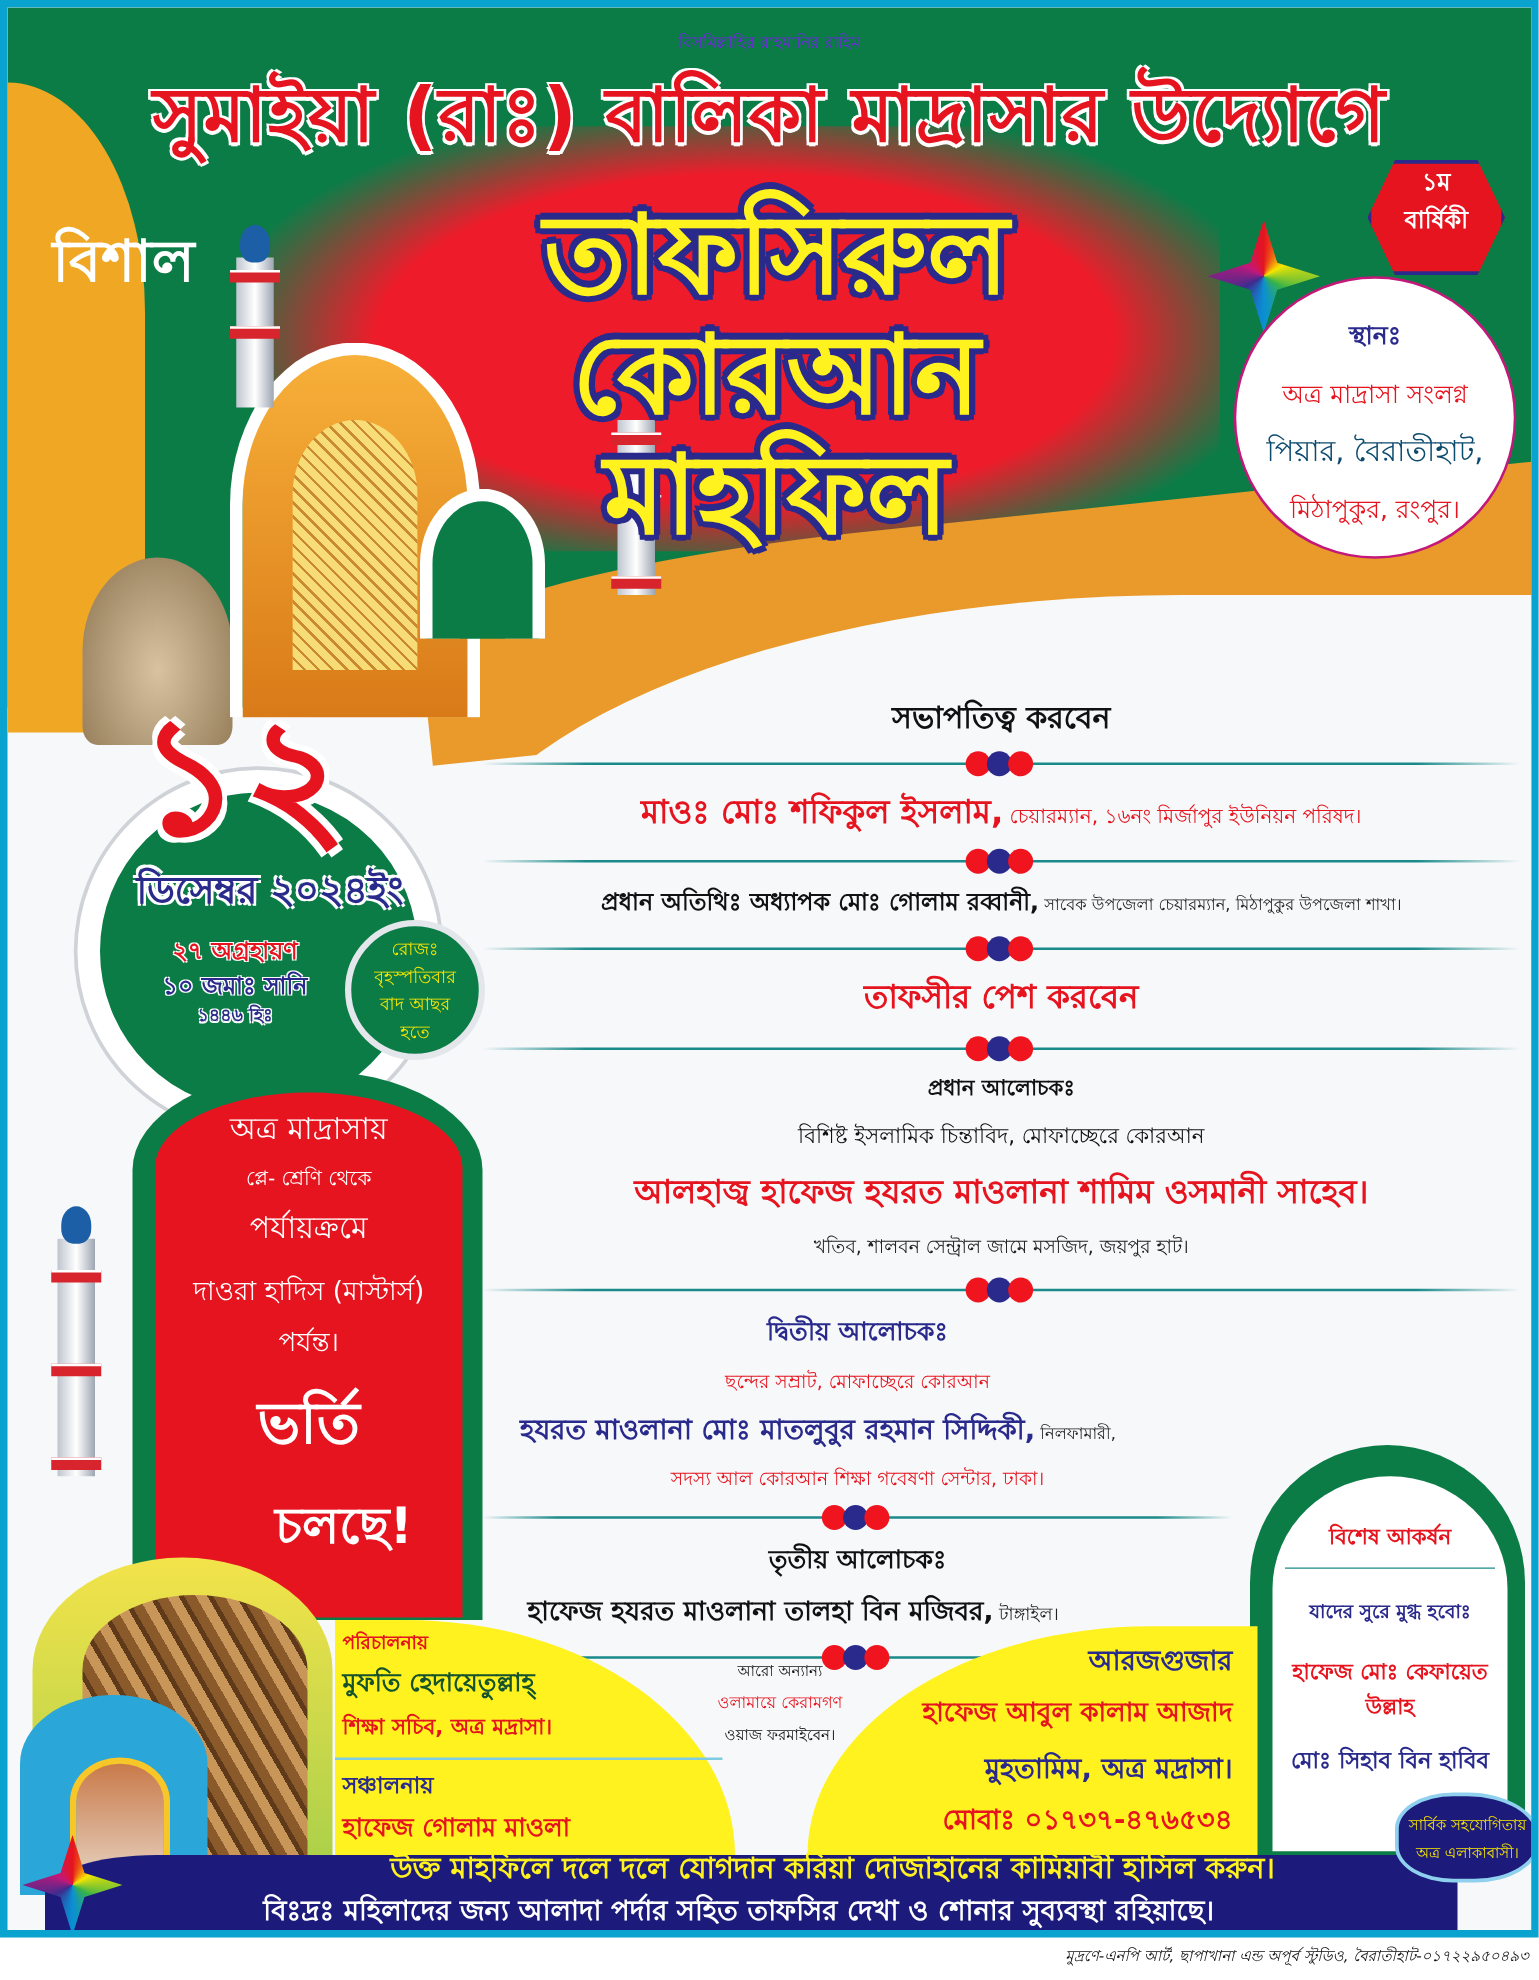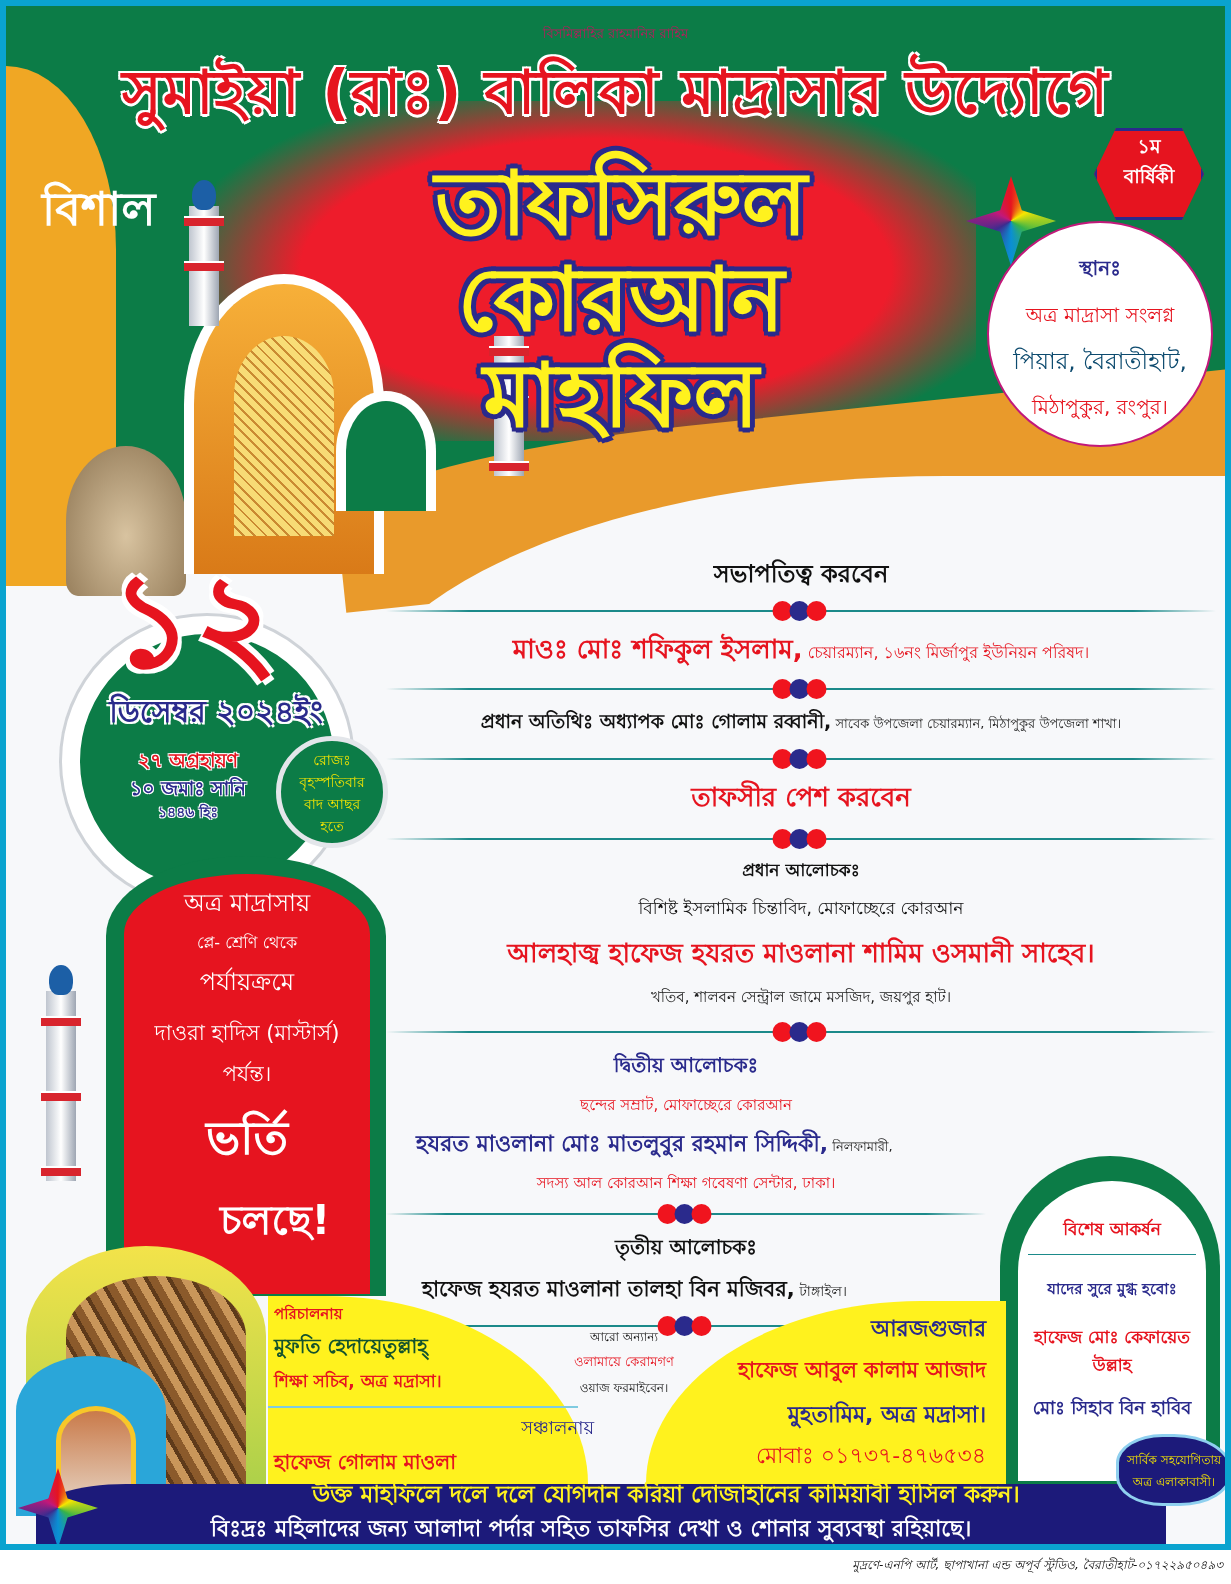--- a/index.html
+++ b/index.html
@@ -12,21 +12,21 @@
   
   .top-green { position: absolute; left: 0; top: 0; width: 1219px; height: 560px; background: #0c7c47; }
   .orange-arch { position: absolute; left: 0; top: 62px; width: 110px; height: 520px; background: #f0a724; border-top-right-radius: 120px 200px; top: 65px; }
   .orange-arch { top: 60px; left: 0; }
   .orange-swoosh { position: absolute; left: 330px; top: 410px; width: 900px; height: 150px; background: #e99a2b; transform: rotate(-6deg); border-radius: 40% 0 0 0; }
   .white-curve { position: absolute; left: 340px; top: 470px; width: 1000px; height: 260px; background: #f7f8fa; border-top-left-radius: 60% 100%; }
 
   .red-glow { position: absolute; left: 210px; top: 95px; width: 760px; height: 340px;
     background: radial-gradient(ellipse at center, #ee1c2b 0%, #ee1c2b 55%, rgba(238,28,43,0.0) 80%); }
 
-  .bismillah { position: absolute; top: 18px; left: 0; width: 1219px; text-align: center; color: #be185d; font-size: 13px; }
+  .bismillah { position: absolute; top: 18px; left: 0; width: 1219px; text-align: center; color: #6d28d9; font-size: 13px; }
   .org-title { position: absolute; top: 40px; left: 0; width: 1219px; text-align: center; color: #e6141f; font-size: 60px; font-weight: bold;
     text-shadow: -2px -2px 0 #fff, 2px -2px 0 #fff, -2px 2px 0 #fff, 2px 2px 0 #fff, 0 3px 0 #fff; letter-spacing: 1px; }
   .bishal { position: absolute; left: 36px; top: 168px; color: #ffffff; font-size: 46px; font-weight: bold; }
 
   .main-title { position: absolute; left: 245px; top: 150px; width: 740px; text-align: center; }
   .main-title .line { display: block; color: #fff21e; font-size: 88px; font-weight: bold; line-height: 96px;
     text-shadow: -4px -4px 0 #2a2a8c, 4px -4px 0 #2a2a8c, -4px 4px 0 #2a2a8c, 4px 4px 0 #2a2a8c, 0 5px 0 #2a2a8c, 5px 0 0 #2a2a8c, -5px 0 0 #2a2a8c, 0 -5px 0 #2a2a8c; }
 
   .anniv { position: absolute; left: 1088px; top: 122px; width: 110px; height: 92px; background: #e6141f; clip-path: polygon(20% 0, 80% 0, 100% 50%, 80% 100%, 20% 100%, 0 50%); border: 3px solid #2a2a8c;
     color: #fff; text-align: center; font-size: 19px; font-weight: bold; line-height: 30px; }
@@ -108,33 +108,33 @@
   .sp-n2 { margin-top: 14px; color: #2a2a8c; font-size: 18px; font-weight: bold; }
 
   
   .yl { position: absolute; left: 262px; top: 1290px; width: 320px; height: 188px; background: #fff21e; border-top-right-radius: 280px 200px; }
   .yr { position: absolute; left: 640px; top: 1295px; width: 360px; height: 183px; background: #fff21e; border-top-left-radius: 300px 200px; }
   .yl-text { position: absolute; left: 268px; top: 1296px; width: 320px; }
   .yl-text .a { color: #e6141f; font-size: 15px; font-weight: bold; }
   .yl-text .b { color: #14532d; font-size: 20px; font-weight: bold; margin-top: 4px; }
   .yl-text .c { color: #e6141f; font-size: 17px; font-weight: bold; margin-top: 4px; }
   .yl-text .sepline { height: 2px; background: #7fcbe0; margin: 10px 0 6px -6px; width: 310px; }
-  .yl-text .d { color: #2a2a8c; font-size: 18px; font-weight: normal; text-align: right; }
+  .yl-text .d { color: #2a2a8c; font-size: 18px; font-weight: bold; }
   .yl-text .e { color: #e6141f; font-size: 20px; font-weight: bold; margin-top: 2px; }
 
   .others { position: absolute; left: 548px; top: 1322px; width: 140px; text-align: center; }
   .others .a { color: #111; font-size: 12px; }
   .others .b { color: #e6141f; font-size: 13px; margin-top: 4px; }
   .others .c { color: #111; font-size: 12px; margin-top: 6px; }
 
   .yr-text { position: absolute; left: 640px; top: 1305px; width: 340px; text-align: right; }
   .yr-text .a { color: #2a2a8c; font-size: 22px; font-weight: bold; }
   .yr-text .b { color: #e6141f; font-size: 21px; font-weight: bold; margin-top: 6px; }
   .yr-text .c { color: #2a2a8c; font-size: 22px; font-weight: bold; margin-top: 8px; }
-  .yr-text .d { color: #e6141f; font-size: 22px; font-weight: normal; margin-top: 4px; }
+  .yr-text .d { color: #e6141f; font-size: 22px; font-weight: bold; margin-top: 4px; }
 
   
   .ribbon { position: absolute; left: 30px; top: 1478px; width: 1130px; height: 68px; background: #1c1a7a; border-top-left-radius: 90px 30px; }
   .rib1 { position: absolute; left: 160px; top: 1470px; width: 1000px; color: #fff21e; font-size: 23px; font-weight: bold; text-align: center; }
   .rib2 { position: absolute; left: 30px; top: 1505px; width: 1110px; color: #ffffff; font-size: 22px; font-weight: bold; text-align: center; }
   .cloud { position: absolute; left: 1110px; top: 1428px; width: 116px; height: 72px; background: #1c1a7a; border-radius: 40% 50% 45% 40%; border: 3px solid #8fd0ef; text-align: center; color: #f7e600; font-size: 12px; padding-top: 12px; line-height: 22px; }
   .rib-star { left: 12px; top: 1462px; width: 80px; height: 80px; }
 
   .printer { position: absolute; right: 8px; top: 1556px; font-size: 12px; font-style: italic; color: #111; }
 </style>

